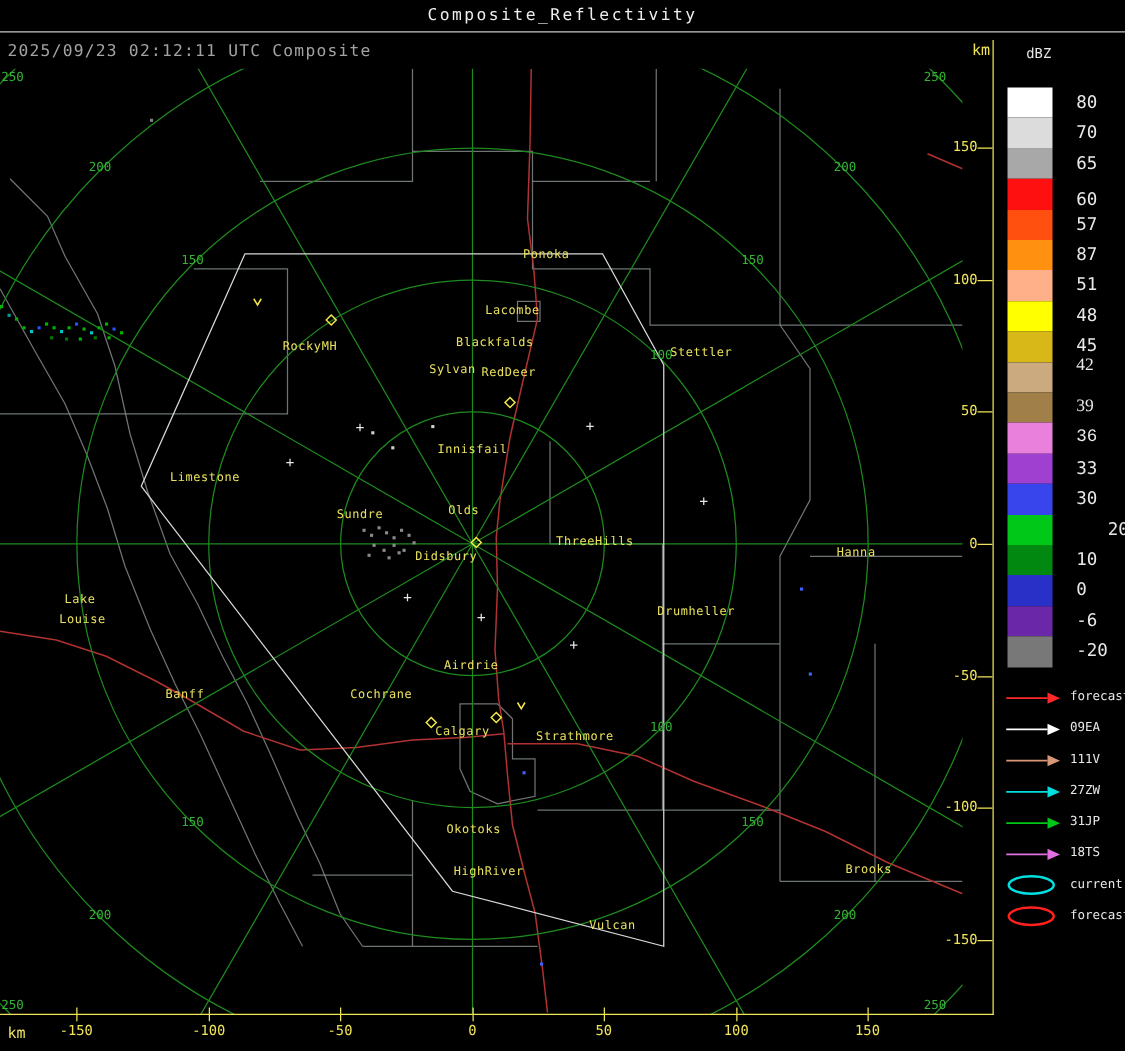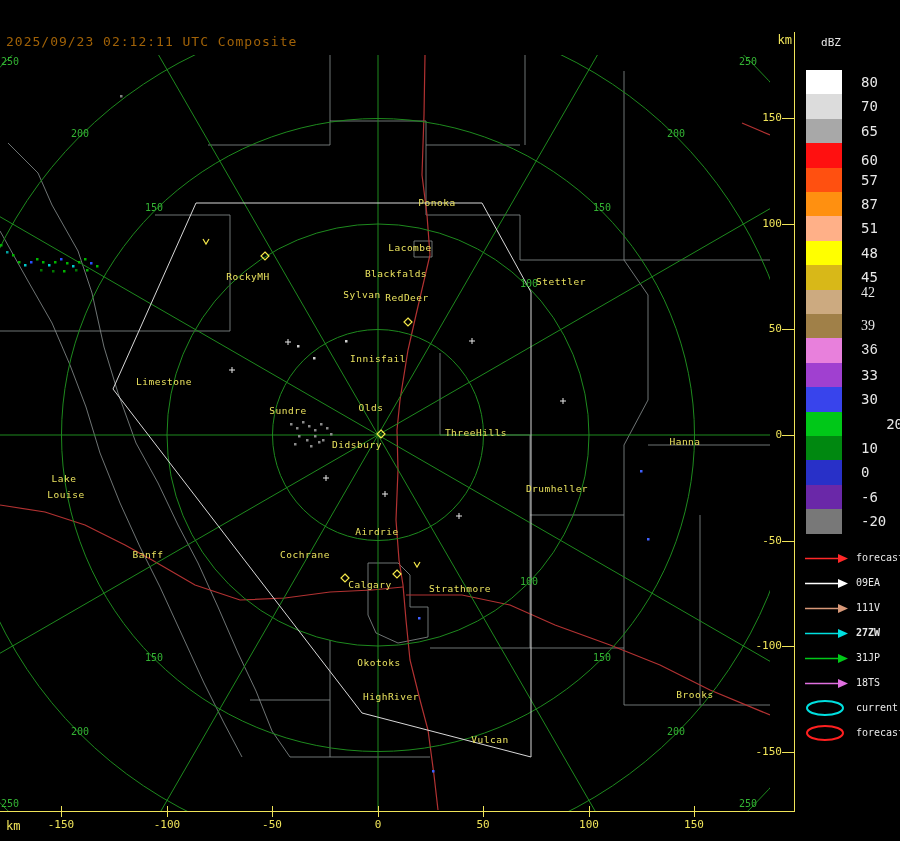--- a/index.html
+++ b/index.html
@@ -1,18 +1,18 @@
 <!DOCTYPE html>
 <html><head>
 <meta charset="utf-8">
 <style>
   html,body{margin:0;padding:0;background:#000;}
   #screen{position:relative;width:900px;height:841px;background:#000;font-family:"DejaVu Sans Mono",monospace;overflow:hidden;}
   #titlebar{position:absolute;left:0;top:0;width:900px;height:26px;line-height:26px;text-align:center;color:#ededed;font-size:13px;letter-spacing:2px;border-bottom:1px solid #c8c8c8;box-sizing:border-box;}
-  #timestamp{position:absolute;left:6px;top:34px;color:#a16207;font-size:13px;letter-spacing:1px;}
+  #timestamp{position:absolute;left:6px;top:34px;color:#a3a3a3;font-size:13px;letter-spacing:1px;}
   #km-top{position:absolute;left:750px;top:33px;width:42px;text-align:right;color:#efe359;font-size:12px;}
   #km-bottom{position:absolute;left:6px;top:819px;color:#efe359;font-size:12px;}
   #map-wrap{position:absolute;left:0;top:55px;width:770px;height:757px;}
   .axis-line-v{position:absolute;left:794px;top:32px;width:1px;height:780px;background:#efe359;}
   .axis-line-h{position:absolute;left:0;top:811px;width:795px;height:1px;background:#efe359;}
   #axis-layer{position:absolute;left:0;top:0;width:900px;height:841px;}
   .ylab{position:absolute;left:736px;width:46px;text-align:right;color:#efe359;font-size:11px;height:14px;line-height:14px;}
   .xlab{position:absolute;top:818px;width:48px;text-align:center;color:#efe359;font-size:11px;}
   .tick-r{position:absolute;width:12px;height:1px;background:#efe359;left:782px;}
   .tick-b{position:absolute;width:1px;height:11px;background:#efe359;top:806px;}
@@ -31,20 +31,21 @@
   .cover{stroke:#d8d8d8;stroke-width:1;fill:none;}
   .diamond{stroke:#f5e84a;stroke-width:1.2;fill:none;}
   .chev{stroke:#f5e84a;stroke-width:1.2;fill:none;}
   .cross{stroke:#e8e8e8;stroke-width:1;fill:none;}
 </style>
 </head>
 <body>
 
 <div id="screen">
 
+  <div id="titlebar">Composite_Reflectivity</div>
   <div id="timestamp">2025/09/23 02:12:11 UTC Composite</div>
   <div id="km-top">km</div>
 
   <div id="map-wrap">
     <svg id="map-svg" width="770" height="757" viewBox="0 0 770 757">
       <g id="g-bnd">
         <path class="bnd" d="M8,88 L38,118 L52,150 L78,196 L92,238 L104,292 L118,338 L136,388 L158,428 L178,470 L198,508 L218,552 L238,598 L256,636 L272,676 L290,702"></path>
         <path class="bnd" d="M0,176 L28,226 L52,268 L70,310 L86,352 L100,398 L120,448 L140,492 L160,532 L182,580 L204,628 L224,668 L242,702"></path>
         <path class="bnd" d="M208,90 L330,90 L330,66 L426,66 L426,90 L520,90"></path>
         <path class="bnd" d="M330,0 L330,66"></path>
@@ -295,21 +296,21 @@
       <div class="lg-label" style="top: 576px;">09EA</div>
       <div class="lg-icon" style="top: 601px;"><svg width="46" height="15" viewBox="0 0 46 15">
           <line x1="1" y1="7.5" x2="34" y2="7.5" stroke="#d89878" stroke-width="1.5"></line>
           <polygon points="34,3 44,7.5 34,12" fill="#d89878"></polygon>
         </svg></div>
       <div class="lg-label" style="top: 601px;">111V</div>
       <div class="lg-icon" style="top: 626px;"><svg width="46" height="15" viewBox="0 0 46 15">
           <line x1="1" y1="7.5" x2="34" y2="7.5" stroke="#00e0e0" stroke-width="1.5"></line>
           <polygon points="34,3 44,7.5 34,12" fill="#00e0e0"></polygon>
         </svg></div>
-      <div class="lg-label" style="top: 626px; font-weight: bold;">27ZW</div>
+      <div class="lg-label" style="top: 626px;">27ZW</div>
       <div class="lg-icon" style="top: 651px;"><svg width="46" height="15" viewBox="0 0 46 15">
           <line x1="1" y1="7.5" x2="34" y2="7.5" stroke="#00c818" stroke-width="1.5"></line>
           <polygon points="34,3 44,7.5 34,12" fill="#00c818"></polygon>
         </svg></div>
       <div class="lg-label" style="top: 651px;">31JP</div>
       <div class="lg-icon" style="top: 676px;"><svg width="46" height="15" viewBox="0 0 46 15">
           <line x1="1" y1="7.5" x2="34" y2="7.5" stroke="#e070e0" stroke-width="1.5"></line>
           <polygon points="34,3 44,7.5 34,12" fill="#e070e0"></polygon>
         </svg></div>
       <div class="lg-label" style="top: 676px;">18TS</div>

